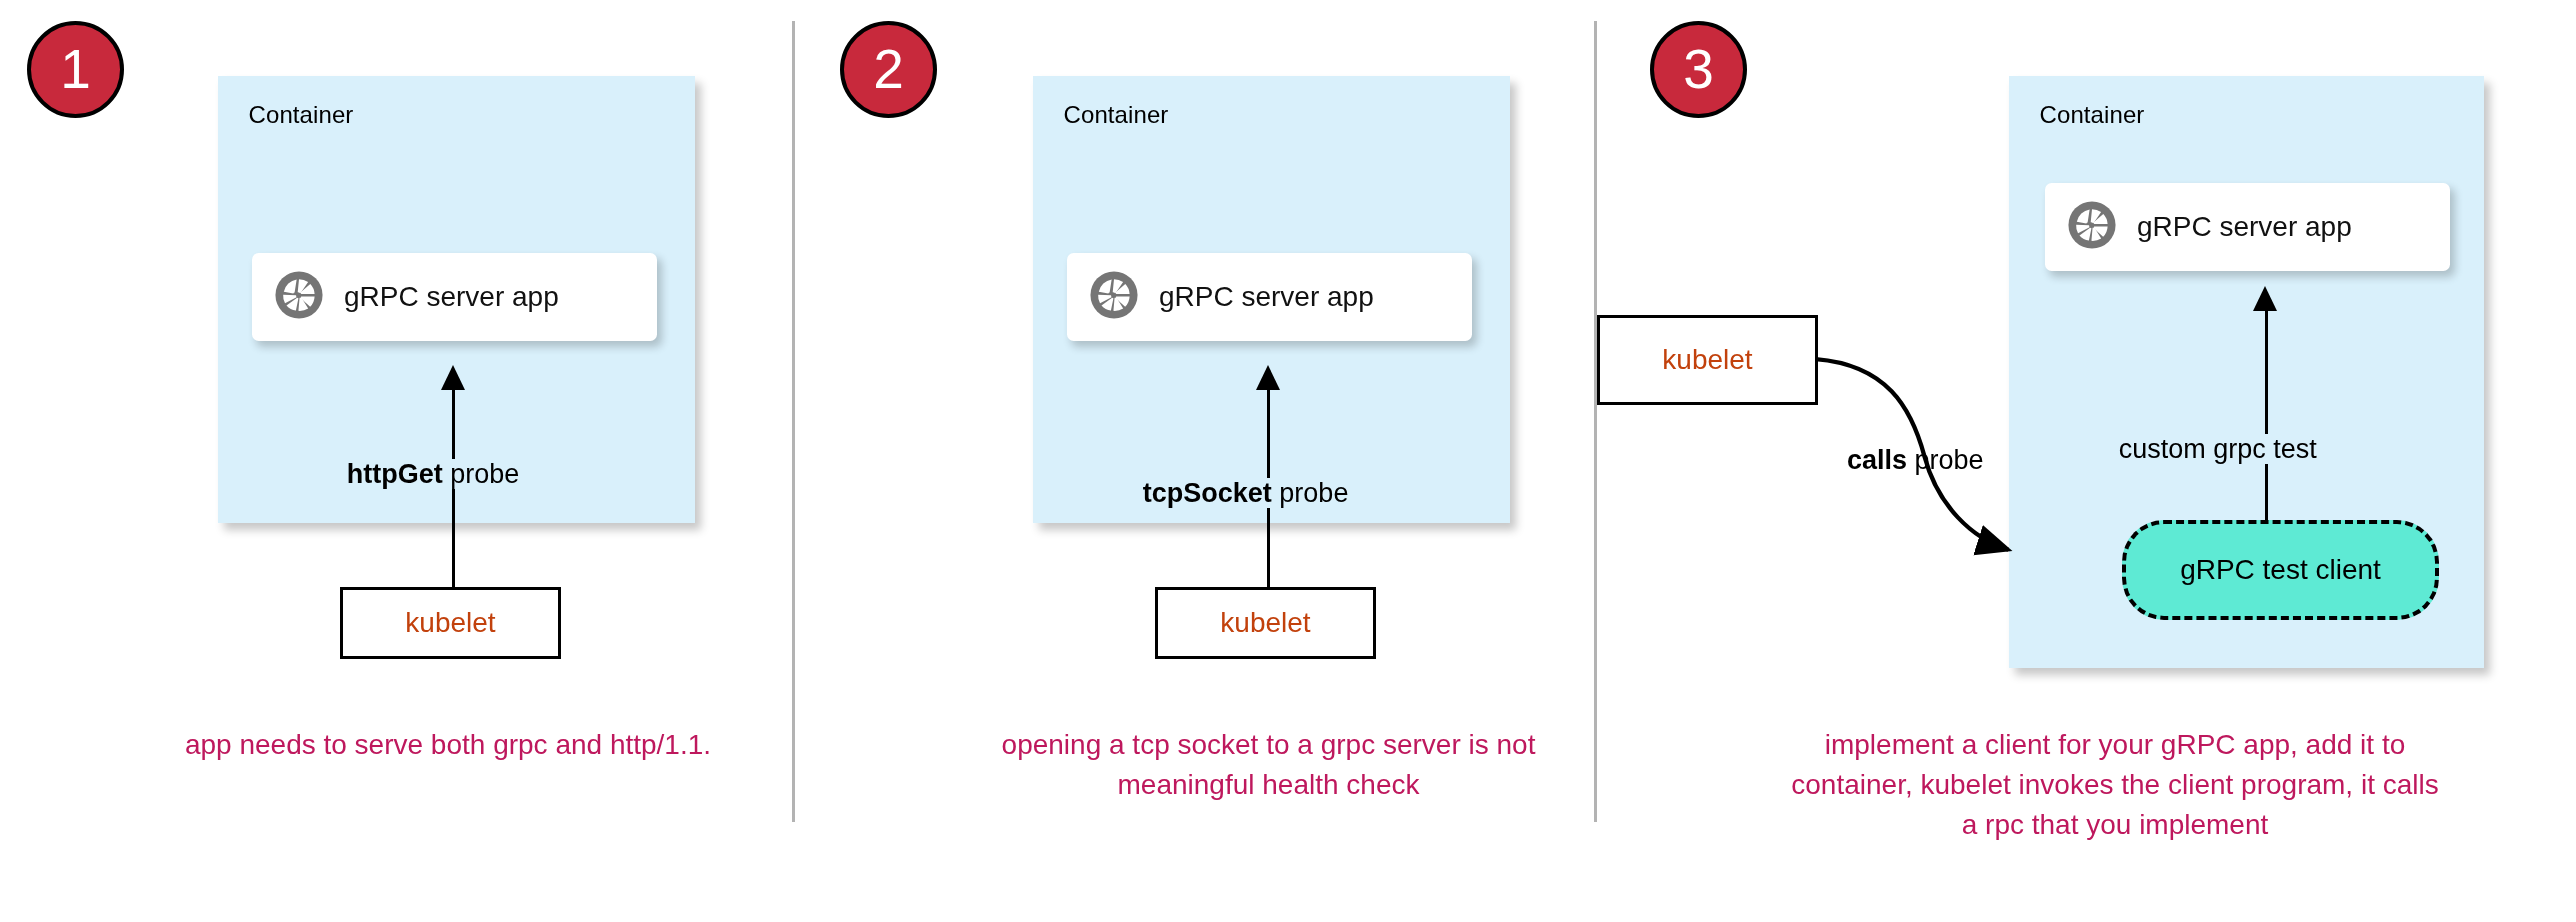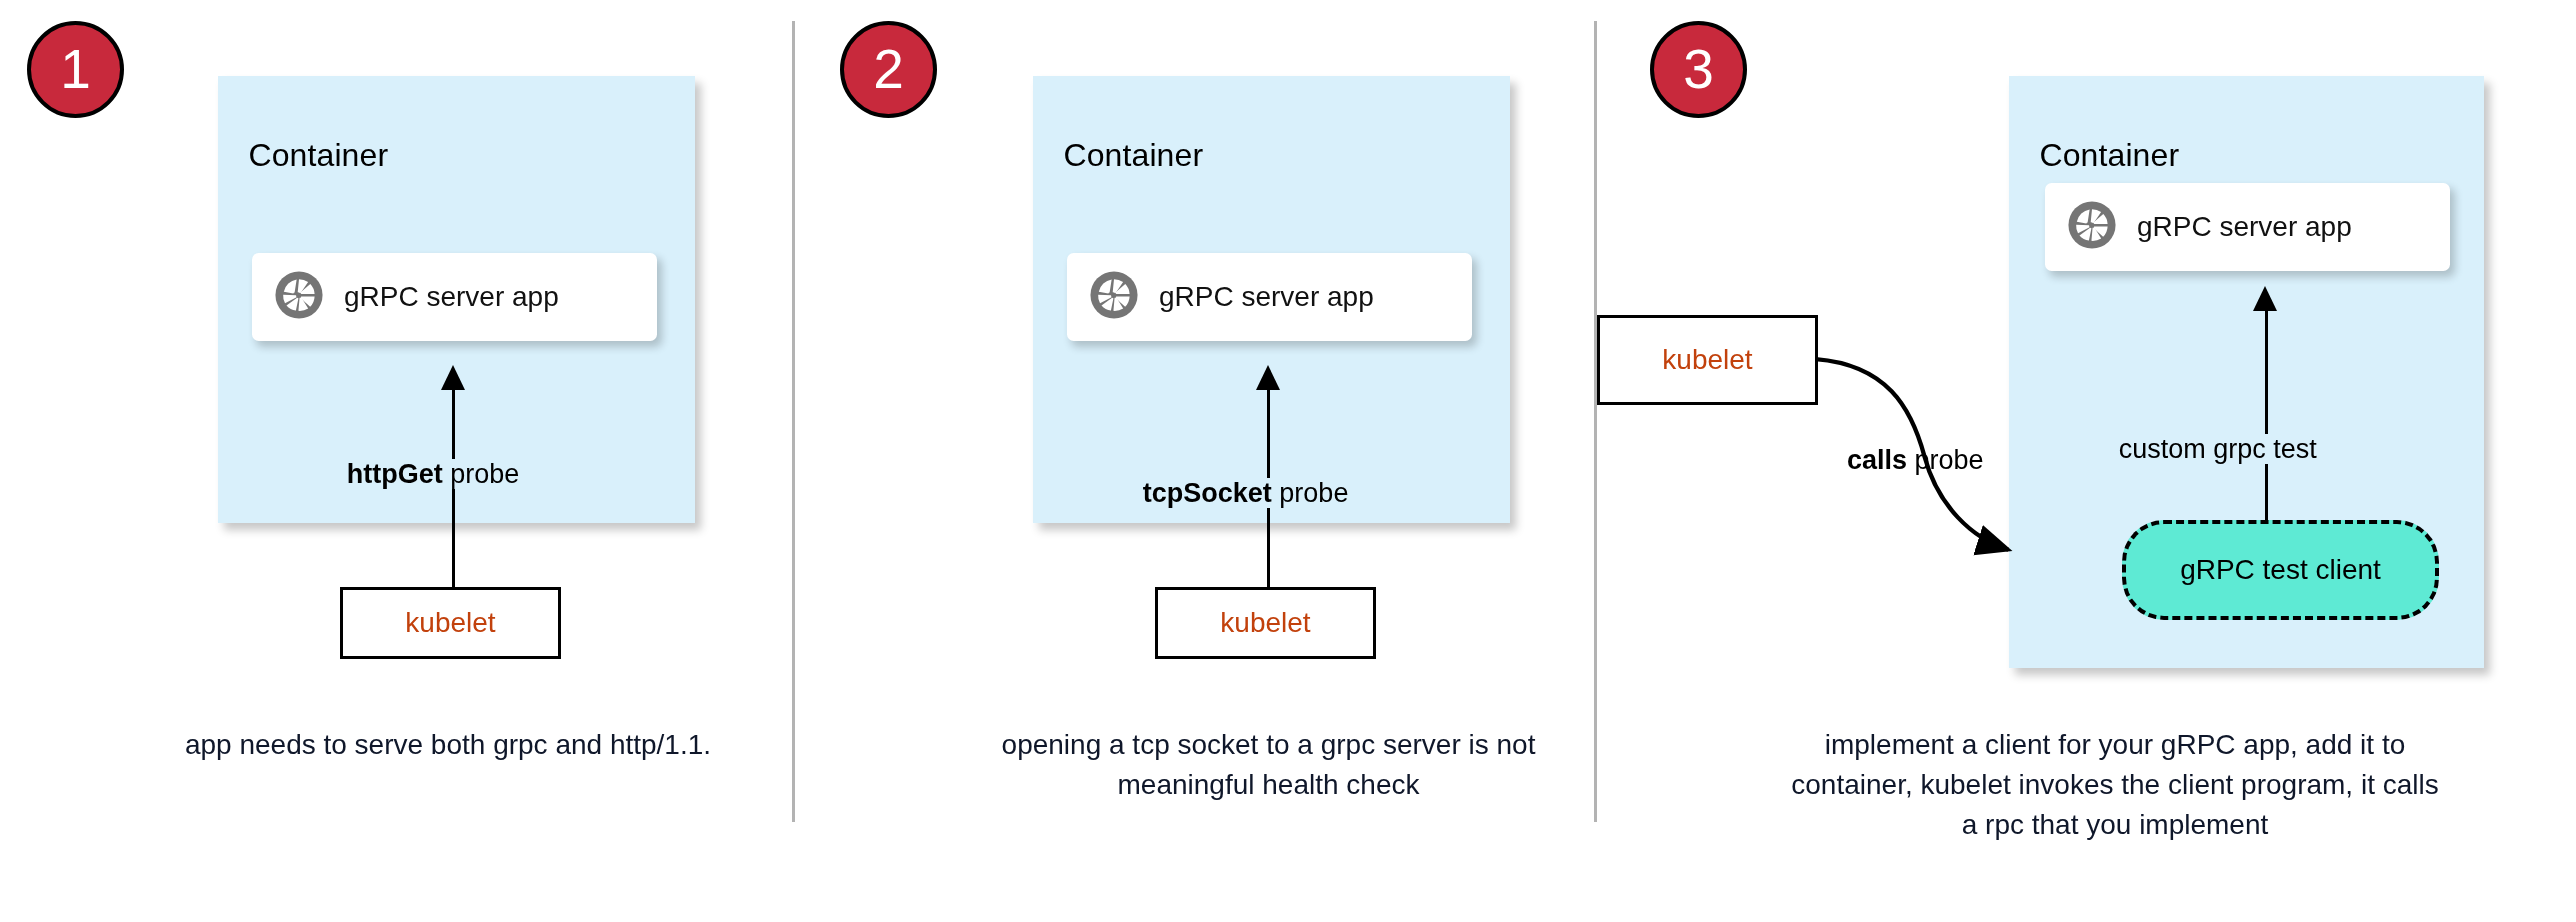--- a/index.html
+++ b/index.html
@@ -41,24 +41,23 @@
 
   
   .container-box{
     position:absolute;
     background:#d9f0fb;
     box-shadow:5.7px 6.7px 8.6px rgba(0,0,0,0.22);
   }
   .container-label{
     position:absolute;
     left:30.5px;top:25px;
-    font-size:32px;
+    font-size:24px;
     color:#000000;
     letter-spacing:0.1px;
-    margin-top:36px;
   }
 
   
   .app-card{
     position:absolute;
     background:#ffffff;
     border-radius:6.7px;
     box-shadow:4.8px 5.7px 8.6px rgba(0,0,0,0.20);
     display:flex;align-items:center;
     box-sizing:border-box;
@@ -108,21 +107,21 @@
     background:#d9f0fb;padding:0 3.8px;
   }
   .curve-svg{position:absolute;overflow:visible;}
 
   
   .caption{
     position:absolute;
     text-align:center;
     font-size:28px;
     line-height:1.42;
-    color:#0f172a;
+    color:#be185d;
   }
 </style>
 </head>
 <body>
 
 <div class="stage">
 
   <div class="divider" id="divider-1"></div>
   <div class="divider" id="divider-2"></div>
 

